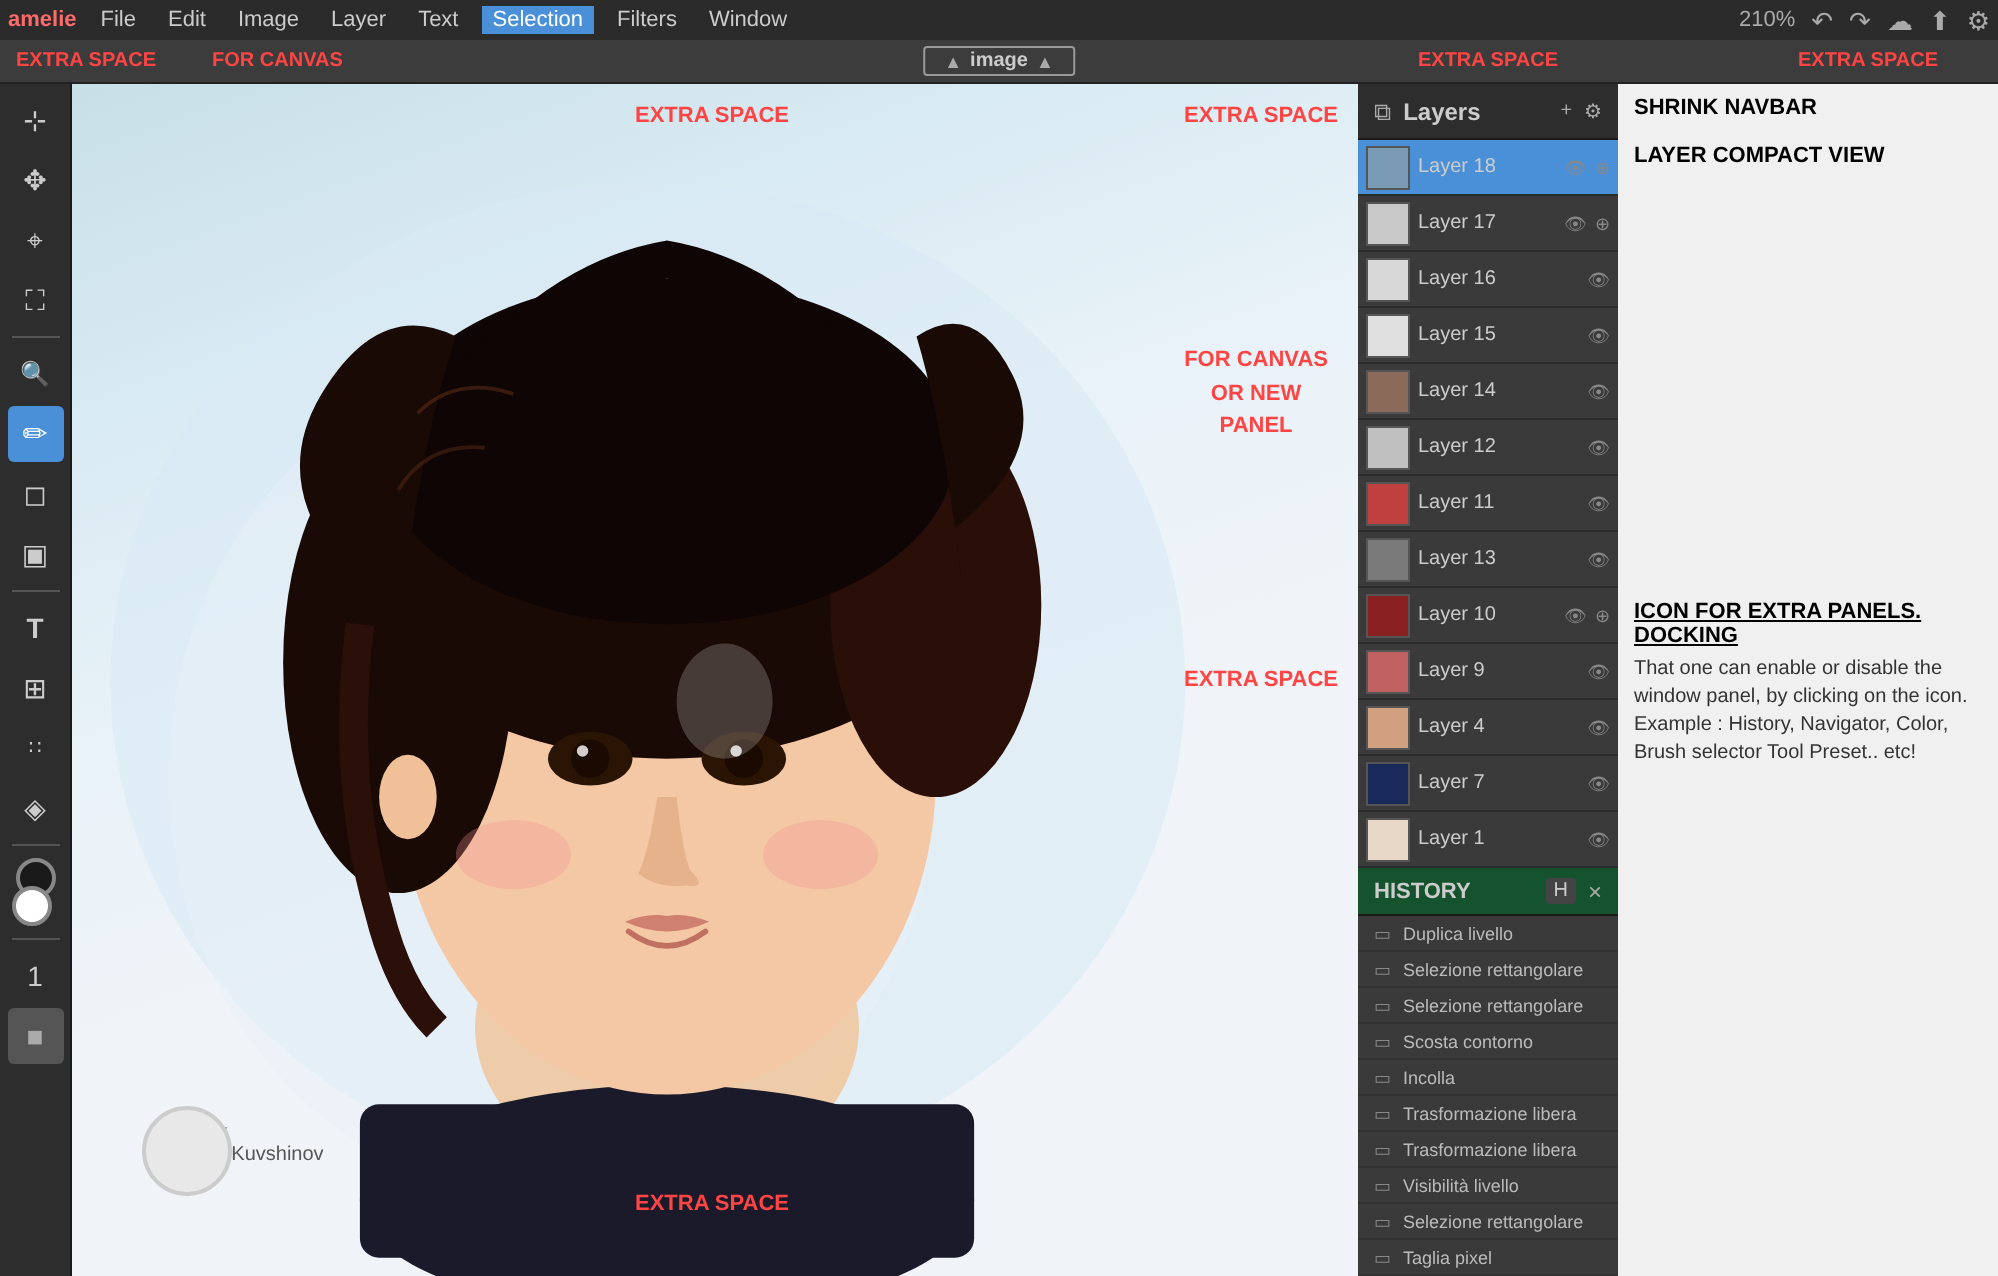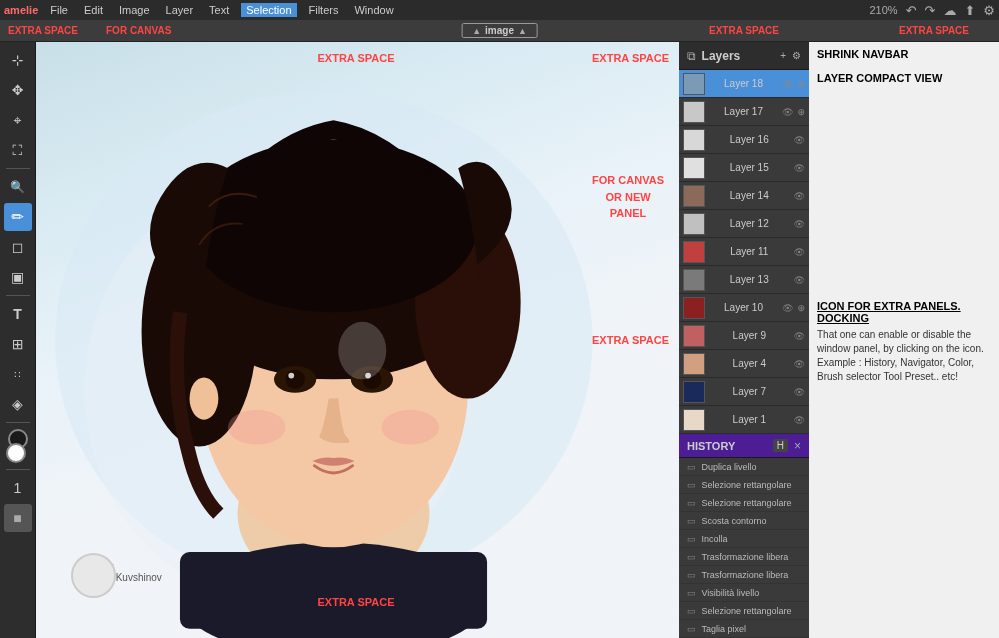--- a/index.html
+++ b/index.html
@@ -185,21 +185,21 @@
       margin-bottom: 4px;
       text-decoration: underline;
     }
     .icon-extra-text {
       font-size: 10px;
       color: #333;
       line-height: 1.4;
     }
     .history-header {
       height: 24px;
-      background: #4c1d95;
+      background: #14532d;
       display: flex;
       align-items: center;
       padding: 0 8px;
       gap: 6px;
       border-bottom: 1px solid #1a1a1a;
     }
     .history-title { color: #ccc; font-size: 11px; font-weight: bold; }
     .history-item {
       height: 18px;
       display: flex;
@@ -386,21 +386,21 @@
 
     <div class="layers-col">
 
       <div class="layers-header">
         <span style="color:#aaa; font-size:12px;">⧉</span>
         <span class="layers-title">Layers</span>
         <span style="margin-left:auto; color:#aaa; font-size:10px; cursor:pointer;">+</span>
         <span style="color:#aaa; font-size:10px; cursor:pointer;">⚙</span>
       </div>
 
-      <div id="layers-list" style="overflow-y:auto; flex:1;text-align:center;">
+      <div id="layers-list" style="overflow-y:auto; flex:1;">
 
       <div class="layer-row active">
             <div class="layer-thumb" style="background: rgb(122, 154, 181);"></div>
             <span class="layer-name">Layer 18</span>
             <span class="layer-eye" style="font-size: 9px;">👁</span>
             <span class="layer-extra-icon">⊕</span>
           </div>
           <div class="layer-row">
             <div class="layer-thumb" style="background: rgb(200, 200, 200);"></div>
             <span class="layer-name">Layer 17</span>

